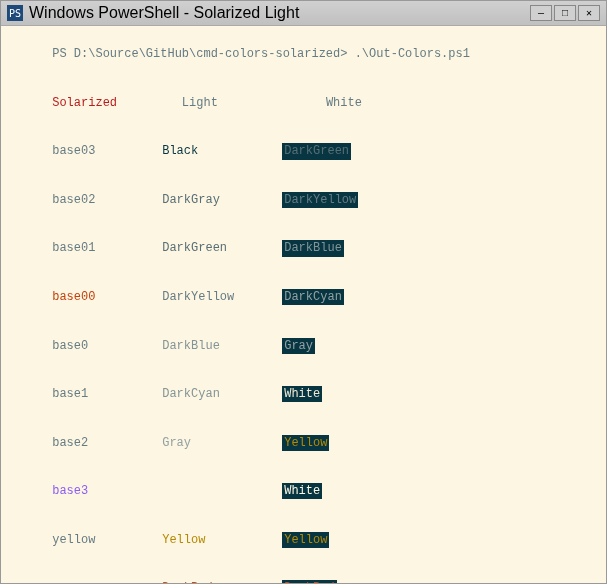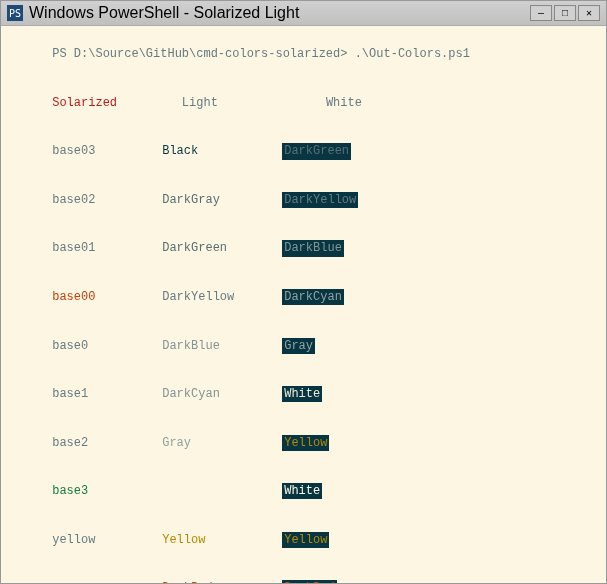--- a/index.html
+++ b/index.html
@@ -129,21 +129,21 @@
     <div class="line">
       <span style="color:#657b83;display:inline-block;width:110px">base0</span><span class="c-darkblue" style="display:inline-block;width:120px">DarkBlue</span><span style="display:inline-block;background:#073642;padding:0 2px"><span style="color:#93a1a1">Gray</span></span>
     </div>
     <div class="line">
       <span style="color:#657b83;display:inline-block;width:110px">base1</span><span class="c-darkcyan" style="display:inline-block;width:120px">DarkCyan</span><span style="display:inline-block;background:#073642;padding:0 2px"><span style="color:#eee8d5">White</span></span>
     </div>
     <div class="line">
       <span style="color:#657b83;display:inline-block;width:110px">base2</span><span class="c-gray" style="display:inline-block;width:120px">Gray</span><span style="display:inline-block;background:#073642;padding:0 2px"><span class="cd-yellow">Yellow</span></span>
     </div>
     <div class="line">
-      <span style="color:#15803d;display:inline-block;width:110px">base3</span><span style="color:#fdf6e3;display:inline-block;width:120px">White</span><span style="display:inline-block;background:#073642;padding:0 2px"><span style="color:#fdf6e3">White</span></span>
+      <span style="color:#8b5cf6;display:inline-block;width:110px">base3</span><span style="color:#fdf6e3;display:inline-block;width:120px">White</span><span style="display:inline-block;background:#073642;padding:0 2px"><span style="color:#fdf6e3">White</span></span>
     </div>
     <div class="line">
       <span style="color:#657b83;display:inline-block;width:110px">yellow</span><span class="c-yellow" style="display:inline-block;width:120px">Yellow</span><span style="display:inline-block;background:#073642;padding:0 2px"><span class="cd-yellow">Yellow</span></span>
     </div>
     <div class="line">
       <span style="color:#657b83;display:inline-block;width:110px">orange</span><span class="c-darkred" style="display:inline-block;width:120px">DarkRed</span><span style="display:inline-block;background:#073642;padding:0 2px"><span class="cd-darkred">DarkRed</span></span>
     </div>
 
   </div>
 </div>

